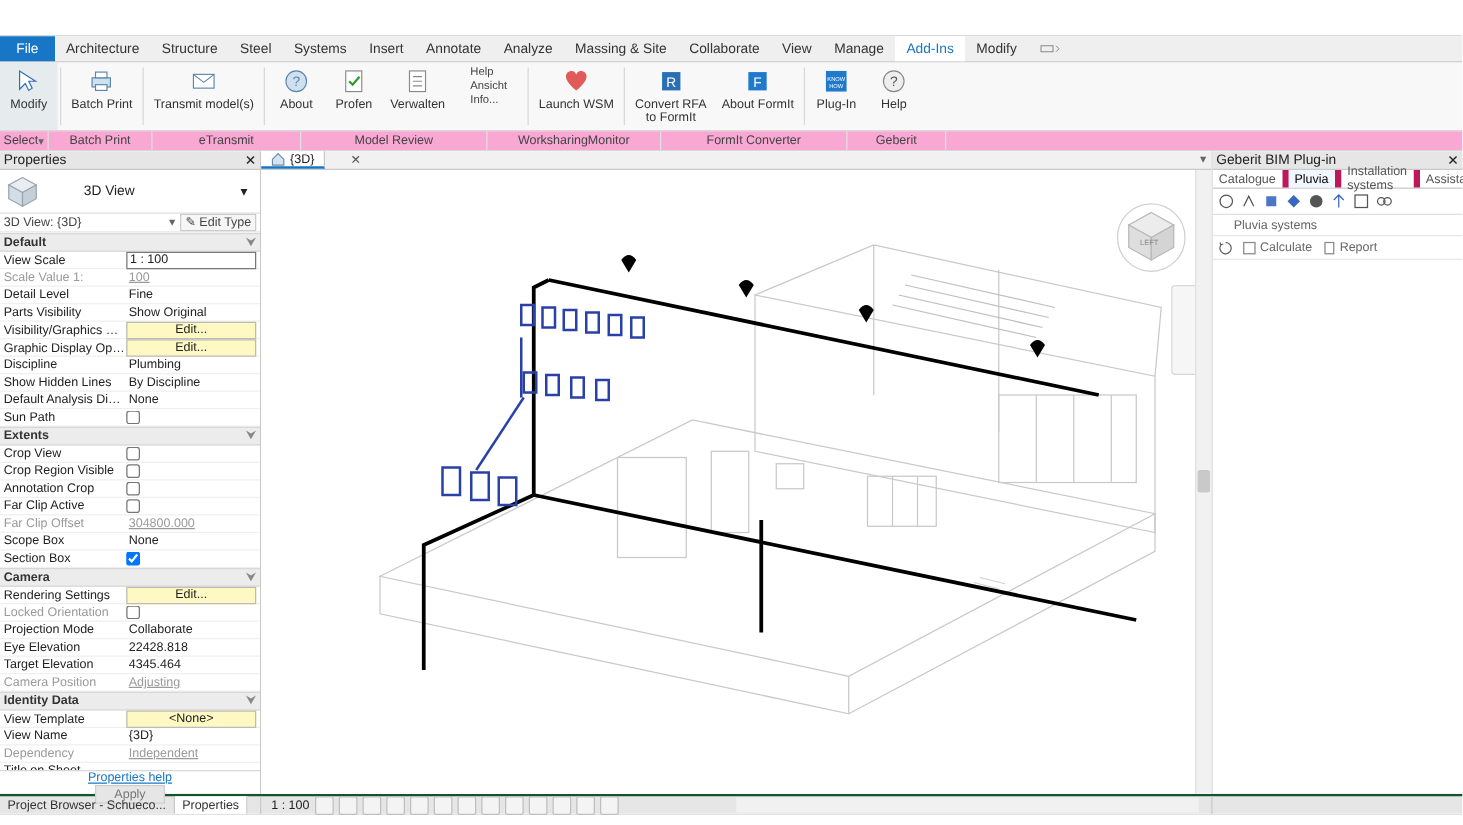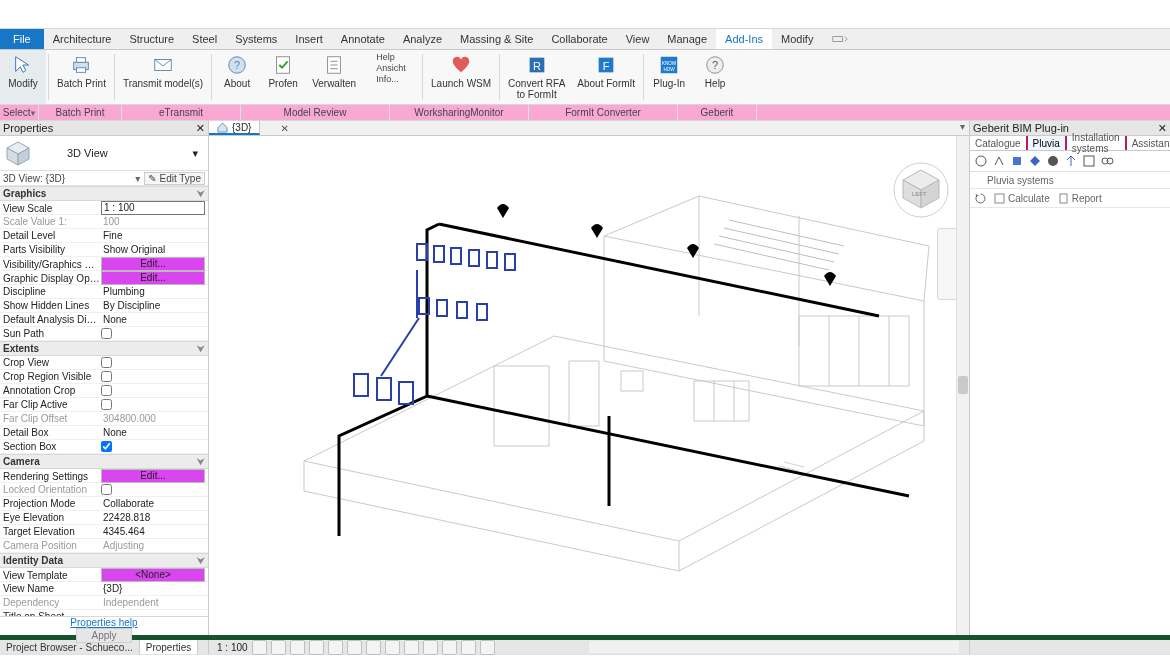--- a/index.html
+++ b/index.html
@@ -163,24 +163,24 @@
     grid-template-columns: 98px 1fr;
     align-items: center;
     font-size: 10px;
     padding: 0 3px;
     border-bottom: 1px solid #f0f0f0;
   }
   .prop-row .k { white-space: nowrap; overflow: hidden; text-overflow: ellipsis; }
   .prop-row .k.dimmed { color: #9a9a9a; }
   .val-input { border: 1px solid #777; height: 12px; font-size: 10px; line-height: 11px; padding: 0 2px; background: #fff; }
   .val-text { padding-left: 2px; }
-  .val-text.dimmed { color: #9a9a9a; }
+  .val-text.dimmed { color: #9a9a9a; text-decoration: underline; }
   .val-btn {
     border: 1px solid #bbb;
-    background: #d946ef;
+    background: #fef9c3;
     font-size: 10px;
     text-align: center;
     height: 12px;
     line-height: 12px;
     cursor: pointer;
   }
   .val-chk { display: flex; align-items: center; }
   .val-chk input { width: 11px; height: 11px; padding: 0; margin: 0; }
   .prop-footer {
     height: 18px;
@@ -276,21 +276,21 @@
   .geberit .panel-title { height: 14px; }
   .geberit-tabs {
     height: 14px;
     display: flex;
     border-bottom: 1px solid #c9c9c9;
     font-size: 10px;
   }
   .geberit-tabs .t {
     padding: 0 5px;
     display: flex; align-items: center;
-    border-right: 2px solid #be185d;
+    border-right: 5px solid #be185d;
     cursor: pointer;
     color: #555;
   }
   .geberit-tabs .t.active { background: #f1f7ff; color: #000; }
   .geberit-icons {
     height: 20px;
     display: flex;
     align-items: center;
     border-bottom: 1px solid #e0e0e0;
     padding-left: 4px;
@@ -325,21 +325,21 @@
     display: flex; align-items: center;
     padding: 0 5px;
     font-size: 10px;
     color: #1876c6;
   }
 
   
   .bottom-strip {
     height: 14px;
     background: #e6e6e6;
-    border-top: 5px solid #14532d;
+    border-top: 2px solid #14532d;
     display: flex;
     align-items: stretch;
     font-size: 10px;
   }
   .bottom-left {
     width: 208px;
     display: flex;
     border-right: 1px solid #c9c9c9;
   }
   .bottom-left .btab {
@@ -563,21 +563,21 @@
     </div>
     <div class="type-row">
       <span class="left">
           <span>3D View: {3D}</span>
         </span>
       <span class="dropdown">▾</span>
       <span class="edit-type">✎ <span>Edit Type</span></span>
     </div>
     <div class="prop-body" id="prop-body">
         <div class="section-head">
-          <span>Graphics</span>
+          <span>Default</span>
           <span style="font-weight:400;color:#888">⮟</span>
         </div>
         <div class="prop-row">
           <div class="k">View Scale</div>
           <div class="val-input">1 : 100</div>
         </div>
         <div class="prop-row">
           <div class="k dimmed">Scale Value   1:</div>
           <div class="val-text dimmed">100</div>
         </div>
@@ -641,21 +641,21 @@
           <div class="k">Far Clip Active</div>
           <div class="val-chk">
             <input type="checkbox" style="">
           </div>
         </div>
         <div class="prop-row">
           <div class="k dimmed">Far Clip Offset</div>
           <div class="val-text dimmed">304800.000</div>
         </div>
         <div class="prop-row">
-          <div class="k">Detail Box</div>
+          <div class="k">Scope Box</div>
           <div class="val-text">None</div>
         </div>
         <div class="prop-row">
           <div class="k">Section Box</div>
           <div class="val-chk">
             <input type="checkbox" checked="" style="">
           </div>
         </div>
         <div class="section-head">
           <span>Camera</span>

